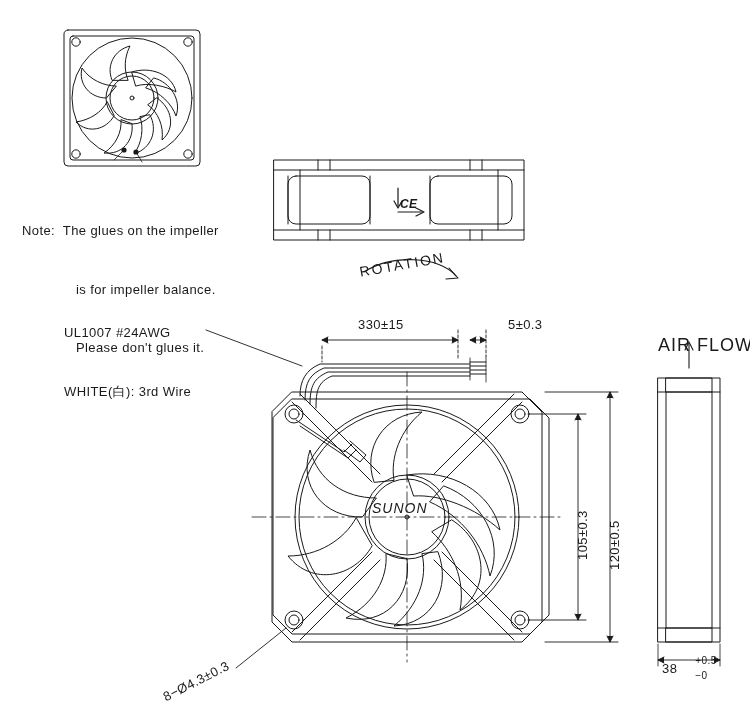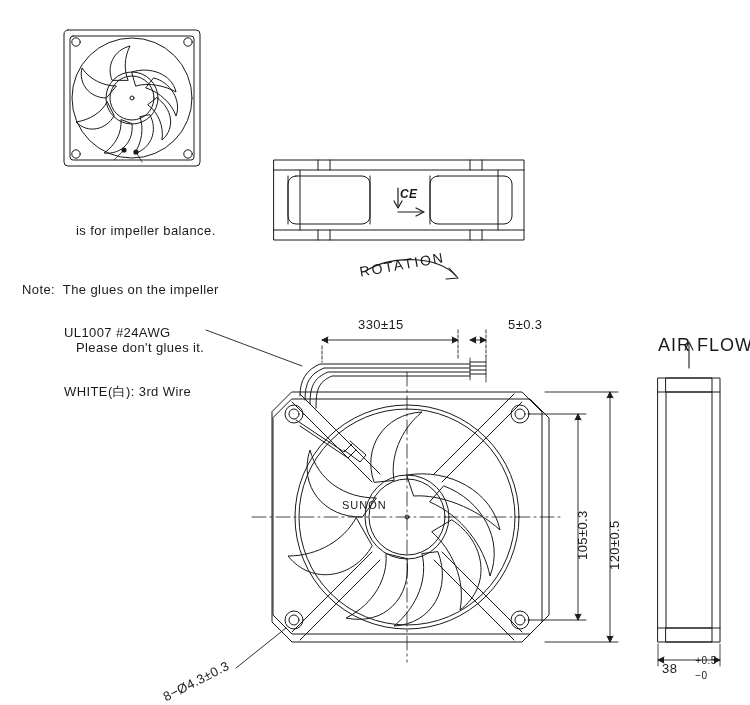--- a/index.html
+++ b/index.html
@@ -214,47 +214,47 @@
       </g>
 
       <g stroke-width="0.9">
         <path d="M206 330 L302 366"></path>
       </g>
 
     </g>
   </svg>
 
   <div class="lbl note-block" style="left:22px; top:182px;">
+    <div>Note:  The glues on the impeller</div>
     <div style="padding-left:54px;">is for impeller balance.</div>
-    <div>Note:  The glues on the impeller</div>
     <div style="padding-left:54px;">Please don't glues it.</div>
   </div>
 
   <div class="lbl note-block" style="left:64px; top:284px;">
     <div>UL1007 #24AWG</div>
     <div>WHITE(白): 3rd Wire</div>
   </div>
 
   <div class="lbl" style="left:358px; top:316px;">330±15</div>
 
   <div class="lbl" style="left:508px; top:316px;">5±0.3</div>
 
   <div class="lbl rot-neg90" style="left:574px; top:560px;">105±0.3</div>
 
   <div class="lbl rot-neg90" style="left:606px; top:570px;">120±0.5</div>
 
   <div class="lbl rot-neg27" style="left:160px; top:690px;">8−Ø4.3±0.3</div>
 
-  <div class="lbl" style="left:342px; top:498px; font-size:11px; letter-spacing:1px;">SUNON</div>
+  <div class="lbl" style="left:372px; top:498px; font-size:14px; letter-spacing:1px;font-style:italic;">SUNON</div>
 
   <div class="lbl" style="left:358px; top:262px; font-size:14px; letter-spacing:2px; transform-origin:left top; transform:rotate(-10deg);">ROTATION</div>
 
   <div class="lbl" style="left:658px; top:332px; font-size:18px; letter-spacing:1px;">AIR FLOW</div>
 
-  <div class="lbl small" style="left:400px; top:186px; font-style:italic; font-weight:bold;">CE</div>
+  <div class="lbl small" style="left:400px; top:196px; font-style:italic; font-weight:bold;">CE</div>
 
   <div style="position:absolute; left:662px; top:654px;">
     <span class="lbl" style="position:relative; left:0; top:0;">38</span><span style="display:inline-block; vertical-align:middle; line-height:1.05; margin-left:18px;">
       <span class="lbl tiny" style="position:relative; display:block;">+0.5</span>
       <span class="lbl tiny" style="position:relative; display:block;">−0</span>
     </span>
   </div>
 
 </div>
 

